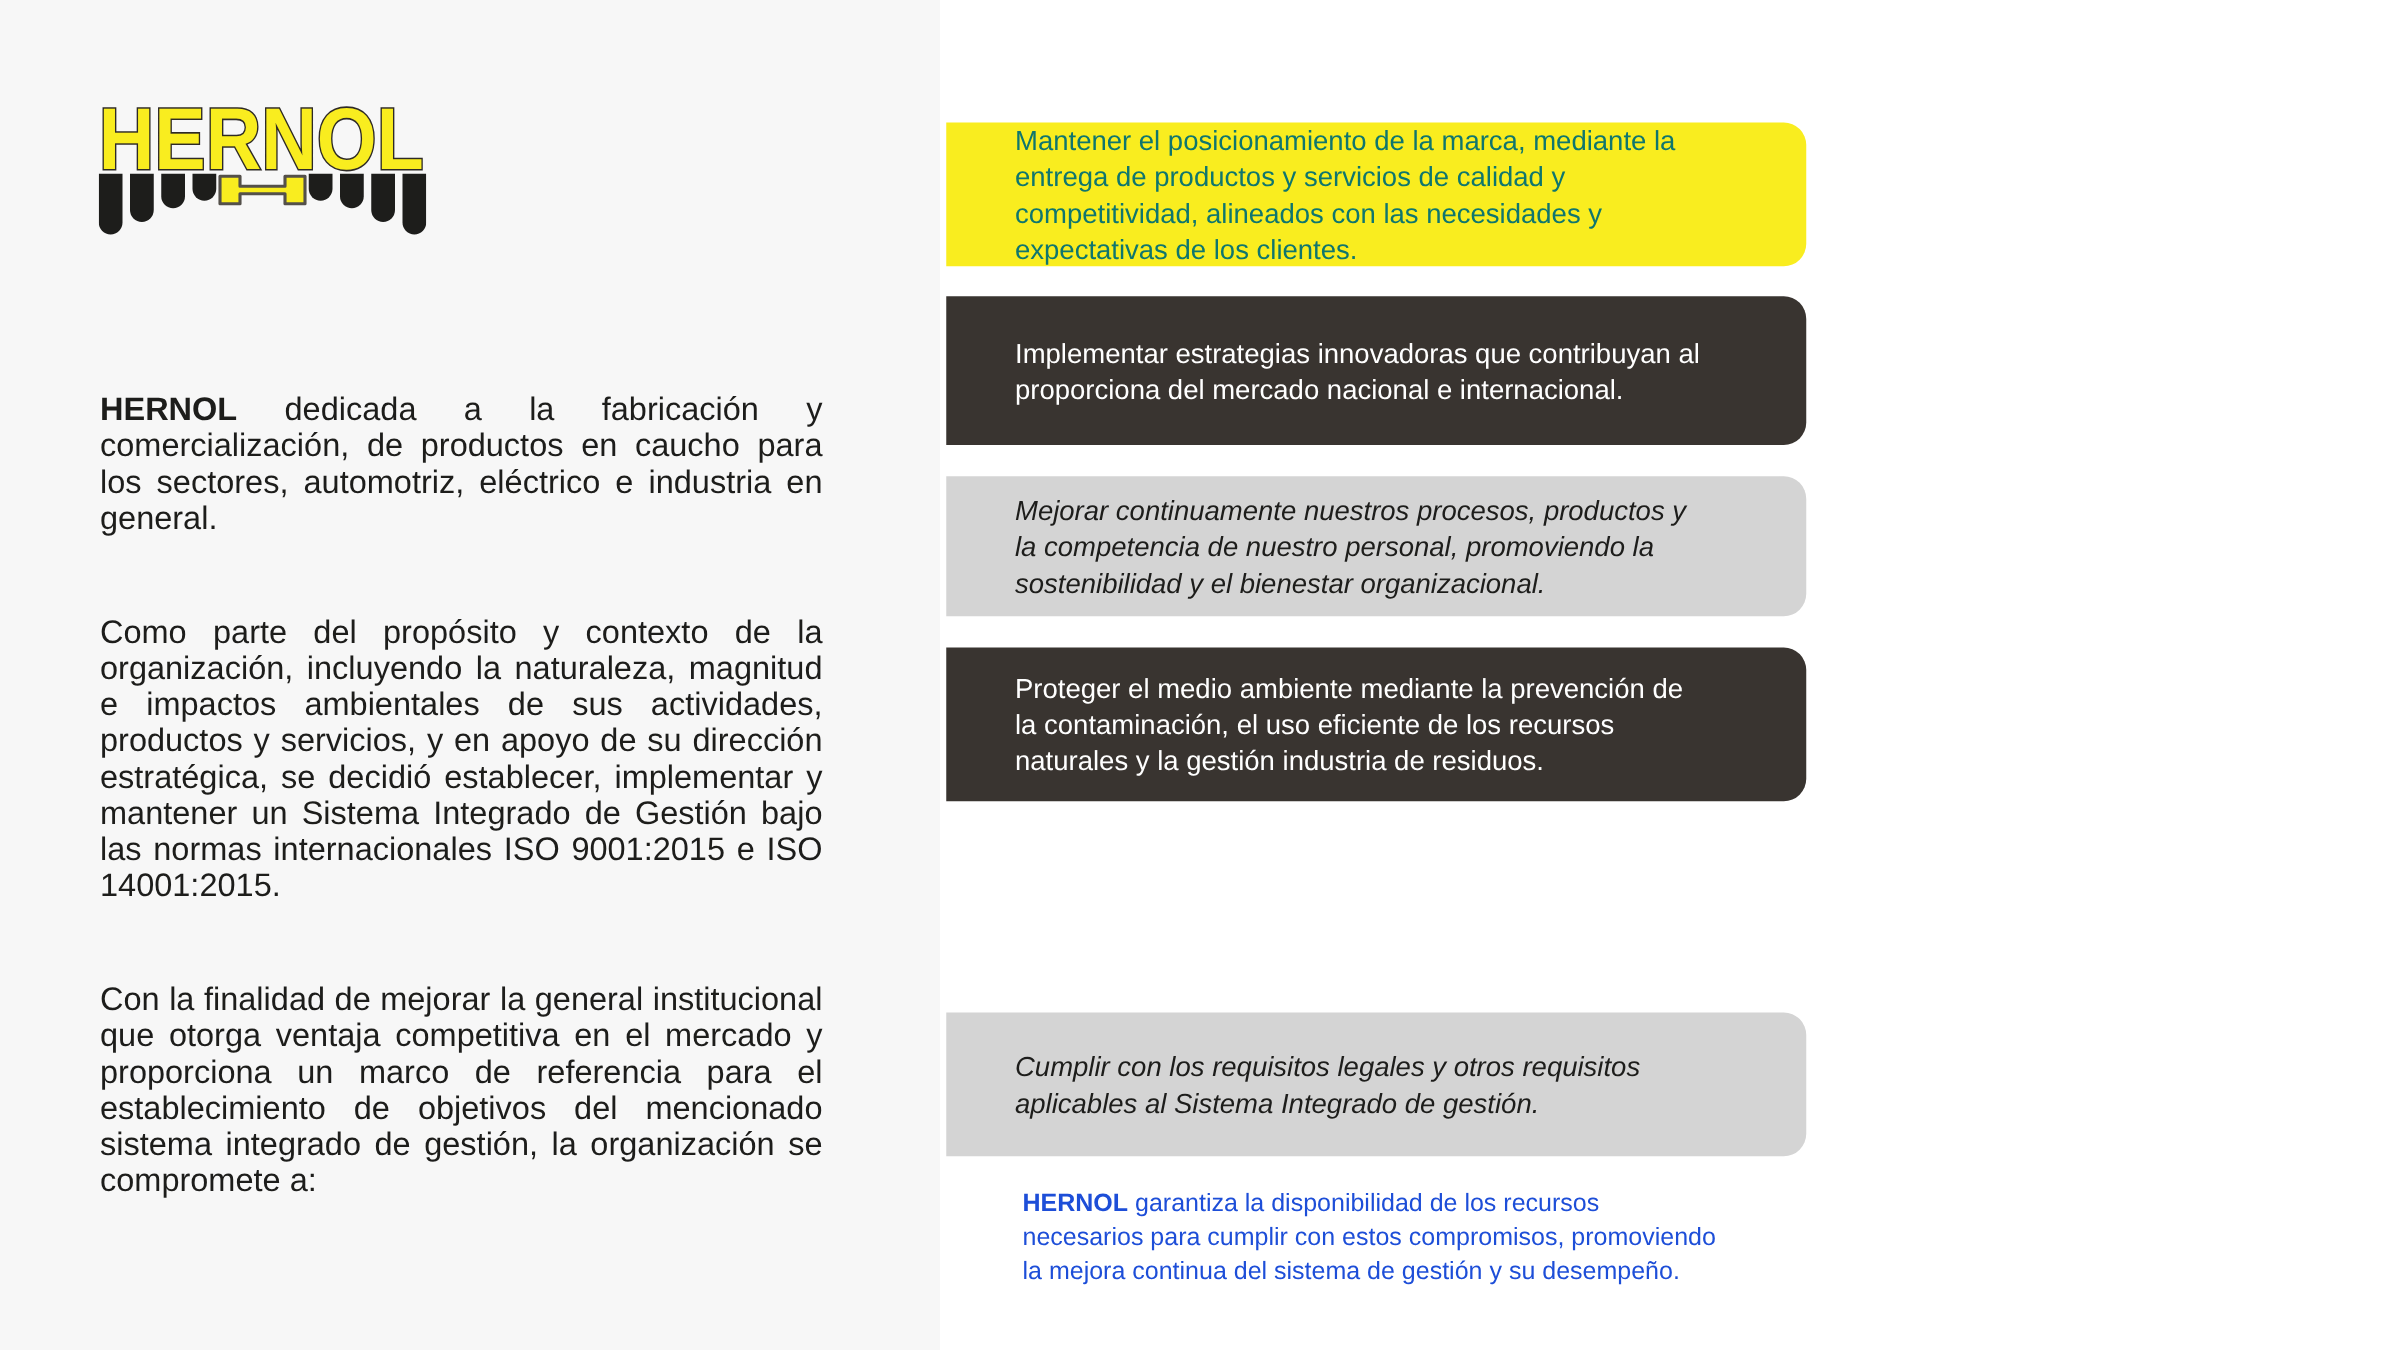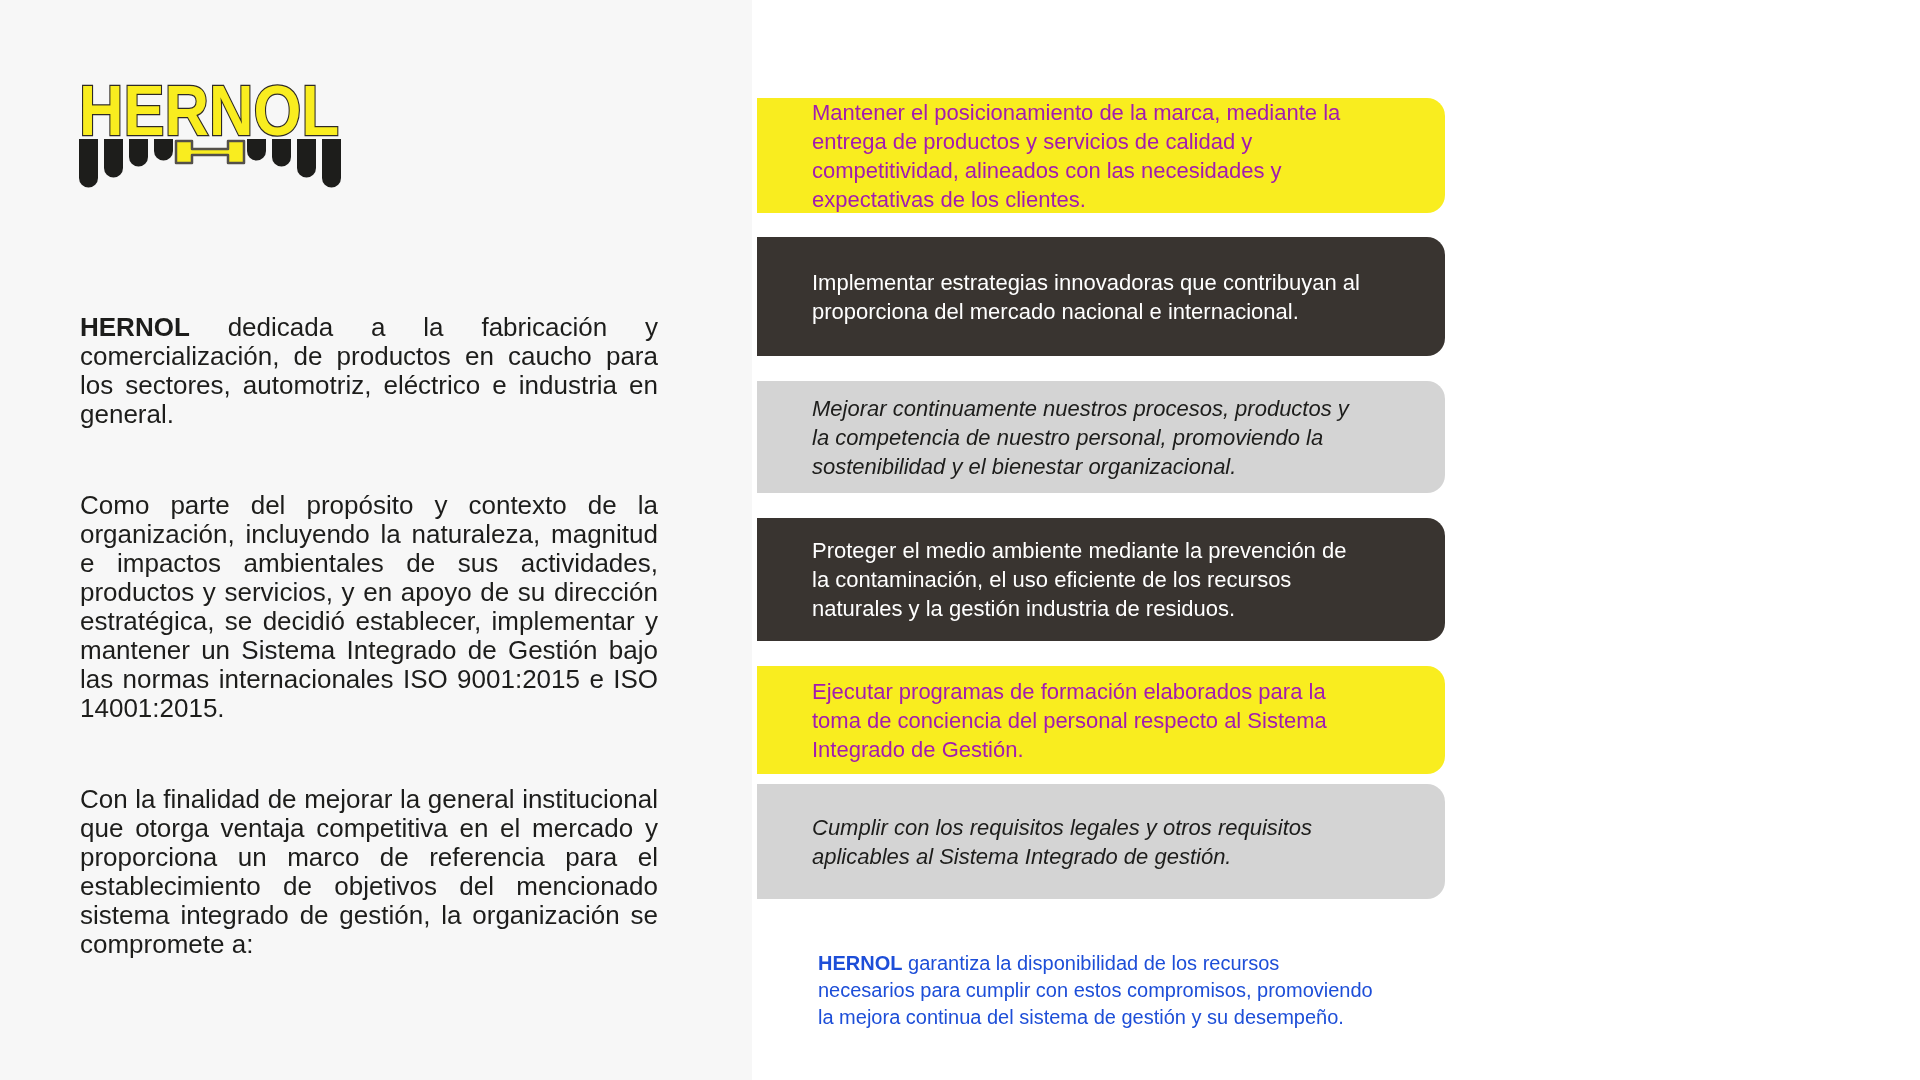--- a/index.html
+++ b/index.html
@@ -30,21 +30,21 @@
 
   
   .commitments { position: absolute; left: 757px; top: 0; width: 688px; height: 1080px; }
   .box {
     position: absolute; left: 0; width: 688px;
     border-radius: 0 18px 18px 0;
     display: flex; flex-direction: column; justify-content: center;
     padding: 0 78px 0 55px;
     font-size: 22px; line-height: 29px;
   }
-  .box--yellow { background: #f9ed1f; color: #a21caf; }
+  .box--yellow { background: #f9ed1f; color: #0f766e; }
   .box--dark   { background: #393430; color: #ffffff; }
   .box--gray   { background: #d4d4d4; color: #1d1d1b; font-style: italic; }
 
   .footer-note {
     position: absolute; left: 818px; top: 950px; width: 560px;
     font-size: 20px; line-height: 27px; color: #1d4ed8;
   }
 </style>
 </head>
 <body>
@@ -84,24 +84,21 @@
     </div>
     <div class="box box--dark" style="top:237px; height:119px">
       <p>Implementar estrategias innovadoras que contribuyan al proporciona del mercado nacional e internacional.</p>
     </div>
     <div class="box box--gray" style="top:381px; height:112px">
       <p>Mejorar continuamente nuestros procesos, productos y la competencia de nuestro personal, promoviendo la sostenibilidad y el bienestar organizacional.</p>
     </div>
     <div class="box box--dark" style="top:518px; height:123px">
       <p>Proteger el medio ambiente mediante la prevención de la contaminación, el uso eficiente de los recursos naturales y la gestión industria de residuos.</p>
     </div>
-    <div class="box box--yellow" style="top:666px; height:108px">
-      <p>Ejecutar programas de formación elaborados para la toma de conciencia del personal respecto al Sistema Integrado de Gestión.</p>
-    </div>
-    <div class="box box--gray" style="top:784px; height:115px">
+    <div class="box box--gray" style="top:810px; height:115px">
       <p>Cumplir con los requisitos legales y otros requisitos aplicables al Sistema Integrado de gestión.</p>
     </div>
   </div>
 
   <div class="footer-note">
     <b>HERNOL</b><span> garantiza la disponibilidad de los recursos necesarios para cumplir con estos compromisos, promoviendo la mejora continua del sistema de gestión y su desempeño.</span>
   </div>
 
 </div>
 

